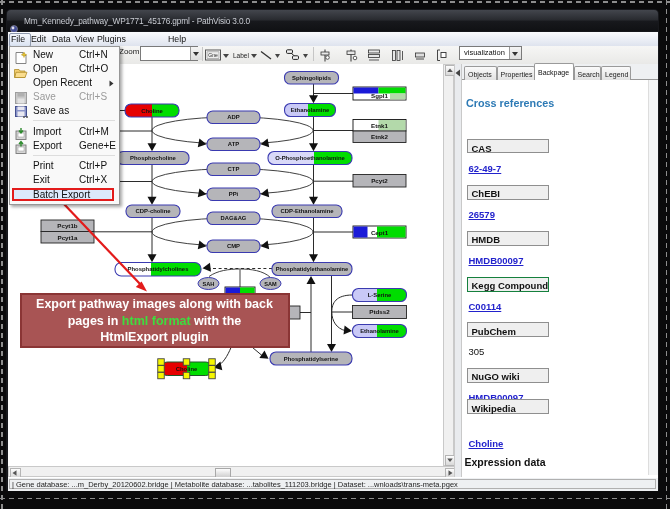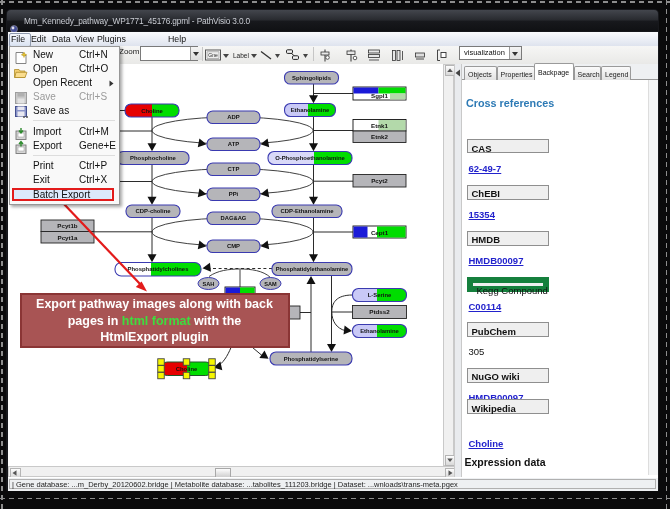--- a/index.html
+++ b/index.html
@@ -160,24 +160,24 @@
 <div class="abs" style="left:601px;top:66px;width:28px;height:13px;background:linear-gradient(#fafafa,#e2e2e2);border:1px solid #9a9a9a;border-bottom:none;border-radius:2px 2px 0 0;">
     <span class="abs" style="left:3px;top:3.5px;font-size:7px;color:#222;">Legend</span>
   </div>
 <div class="abs" style="left:535px;top:79px;width:38px;height:2px;background:#fff;"></div>
 
 <div id="panel" class="abs" style="left:462px;top:80px;width:186px;height:395px;background:#fff;overflow:hidden;">
   <div class="abs" style="left:4px;top:17px;font-size:10.8px;font-weight:bold;color:#2d7ab5;">Cross references</div>
   <div class="abs" style="left:4.5px;top:59px;width:82px;height:14px;background:#efefef;border:1px solid #8f8f8f;font-size:9.5px;font-weight:bold;color:#111;padding:2.5px 0 0 4px;white-space:nowrap;box-sizing:border-box;">CAS</div>
   <div class="abs" style="left:6.5px;top:83px;font-size:9.5px;font-weight:bold;color:#2222cc;text-decoration:underline;">62-49-7</div>
   <div class="abs" style="left:4.5px;top:104.5px;width:82px;height:15px;background:#efefef;border:1px solid #8f8f8f;font-size:9.5px;font-weight:bold;color:#111;padding:2.5px 0 0 4px;white-space:nowrap;box-sizing:border-box;">ChEBI</div>
-  <div class="abs" style="left:6.5px;top:128.5px;font-size:9.5px;font-weight:bold;color:#2222cc;text-decoration:underline;">15354</div>
+  <div class="abs" style="left:6.5px;top:128.5px;font-size:9.5px;font-weight:bold;color:#2222cc;text-decoration:underline;">26579</div>
   <div class="abs" style="left:4.5px;top:150.5px;width:82px;height:15px;background:#efefef;border:1px solid #8f8f8f;font-size:9.5px;font-weight:bold;color:#111;padding:2.5px 0 0 4px;white-space:nowrap;box-sizing:border-box;">HMDB</div>
   <div class="abs" style="left:6.5px;top:174.5px;font-size:9.5px;font-weight:bold;color:#2222cc;text-decoration:underline;">HMDB00097</div>
-  <div class="abs" style="left:4.5px;top:196.5px;width:82px;height:15px;background:#efefef;border:6px solid #15803d;font-size:9.5px;font-weight:normal;color:#111;padding:2.5px 0 0 4px;white-space:nowrap;box-sizing:border-box;">Kegg Compound</div>
+  <div class="abs" style="left:4.5px;top:196.5px;width:82px;height:15px;background:#efefef;border:1px solid #15803d;font-size:9.5px;font-weight:bold;color:#111;padding:2.5px 0 0 4px;white-space:nowrap;box-sizing:border-box;text-align:center;">Kegg Compound</div>
   <div class="abs" style="left:6.5px;top:220.5px;font-size:9.5px;font-weight:bold;color:#2222cc;text-decoration:underline;">C00114</div>
   <div class="abs" style="left:4.5px;top:242px;width:82px;height:15px;background:#efefef;border:1px solid #8f8f8f;font-size:9.5px;font-weight:bold;color:#111;padding:2.5px 0 0 4px;white-space:nowrap;box-sizing:border-box;">PubChem</div>
   <div class="abs" style="left:6.5px;top:266px;font-size:9.5px;color:#111;">305</div>
   <div class="abs" style="left:4.5px;top:287.5px;width:82px;height:15px;background:#efefef;border:1px solid #8f8f8f;font-size:9.5px;font-weight:bold;color:#111;padding:2.5px 0 0 4px;white-space:nowrap;box-sizing:border-box;">NuGO wiki</div>
   <div class="abs" style="left:6.5px;top:311.5px;font-size:9.5px;font-weight:bold;color:#2222cc;text-decoration:underline;">HMDB00097</div>
   <div class="abs" style="left:4.5px;top:319px;width:82px;height:15px;background:#efefef;border:1px solid #8f8f8f;font-size:9.5px;font-weight:bold;color:#111;padding:2.5px 0 0 4px;white-space:nowrap;box-sizing:border-box;">Wikipedia</div>
   <div class="abs" style="left:6.5px;top:357.5px;font-size:9.5px;font-weight:bold;color:#2222cc;text-decoration:underline;">Choline</div>
   <div class="abs" style="left:2.5px;top:375.5px;font-size:10.5px;font-weight:bold;color:#111;">Expression data</div>
 </div>
 

